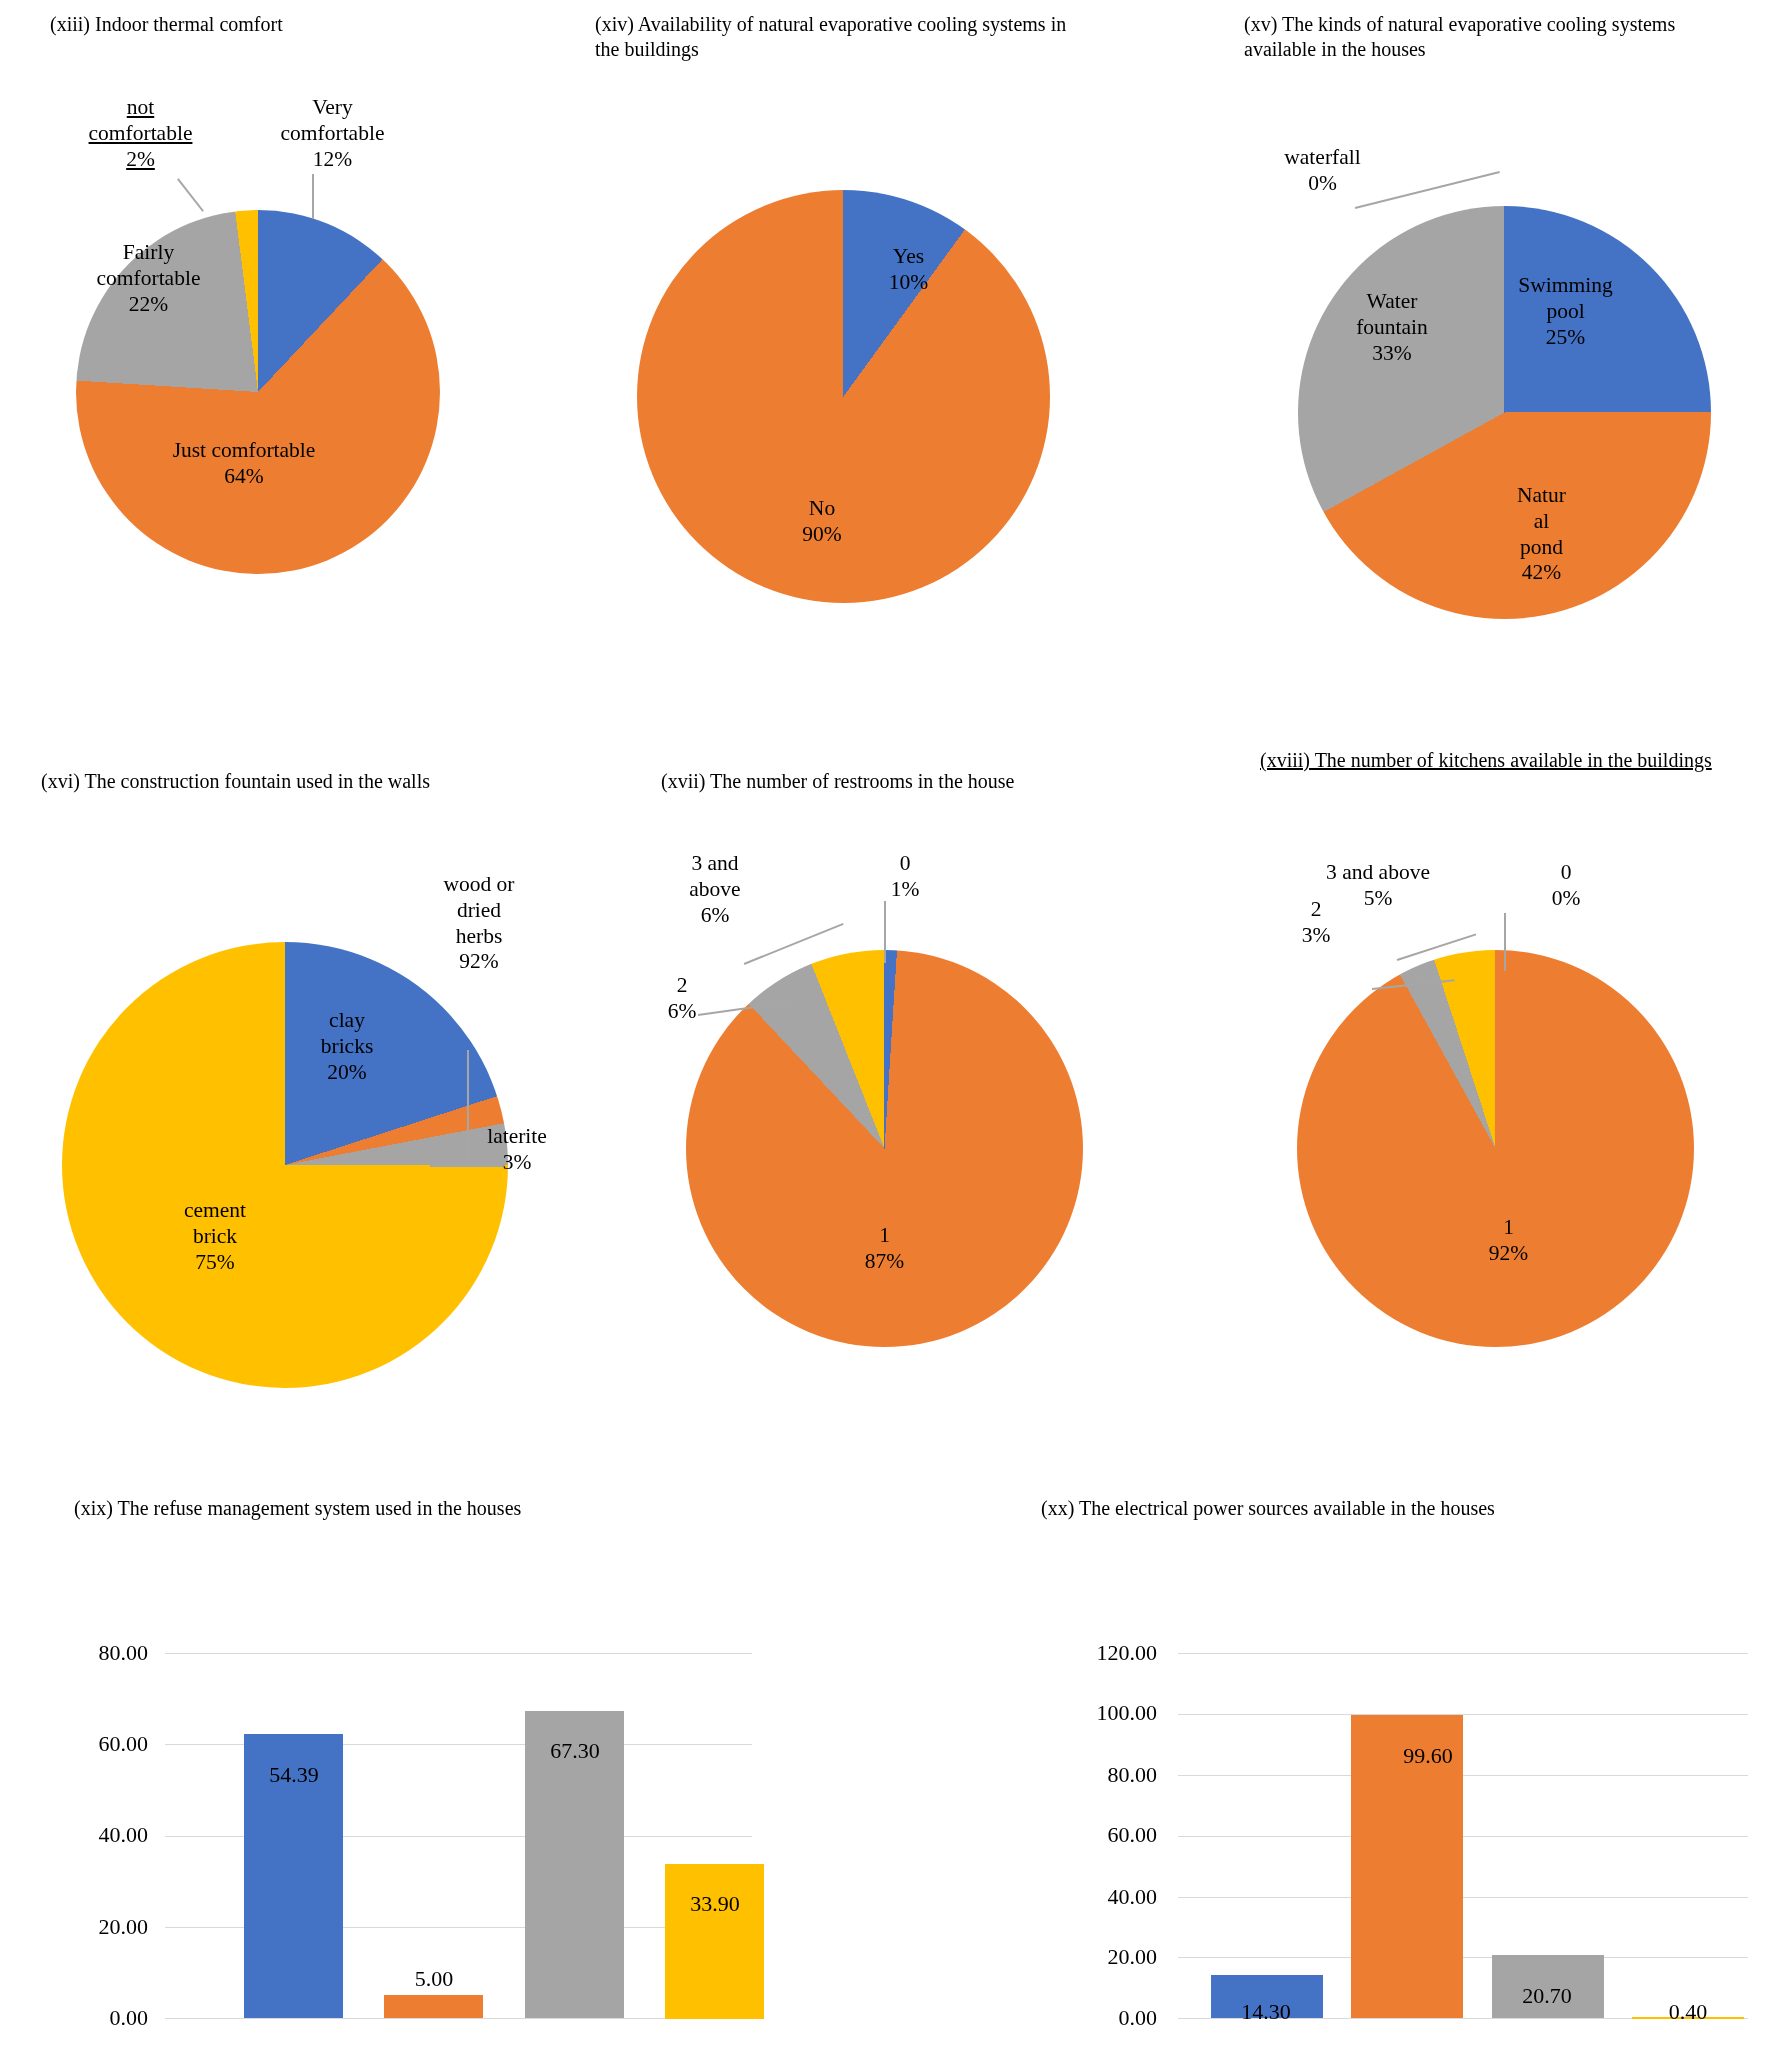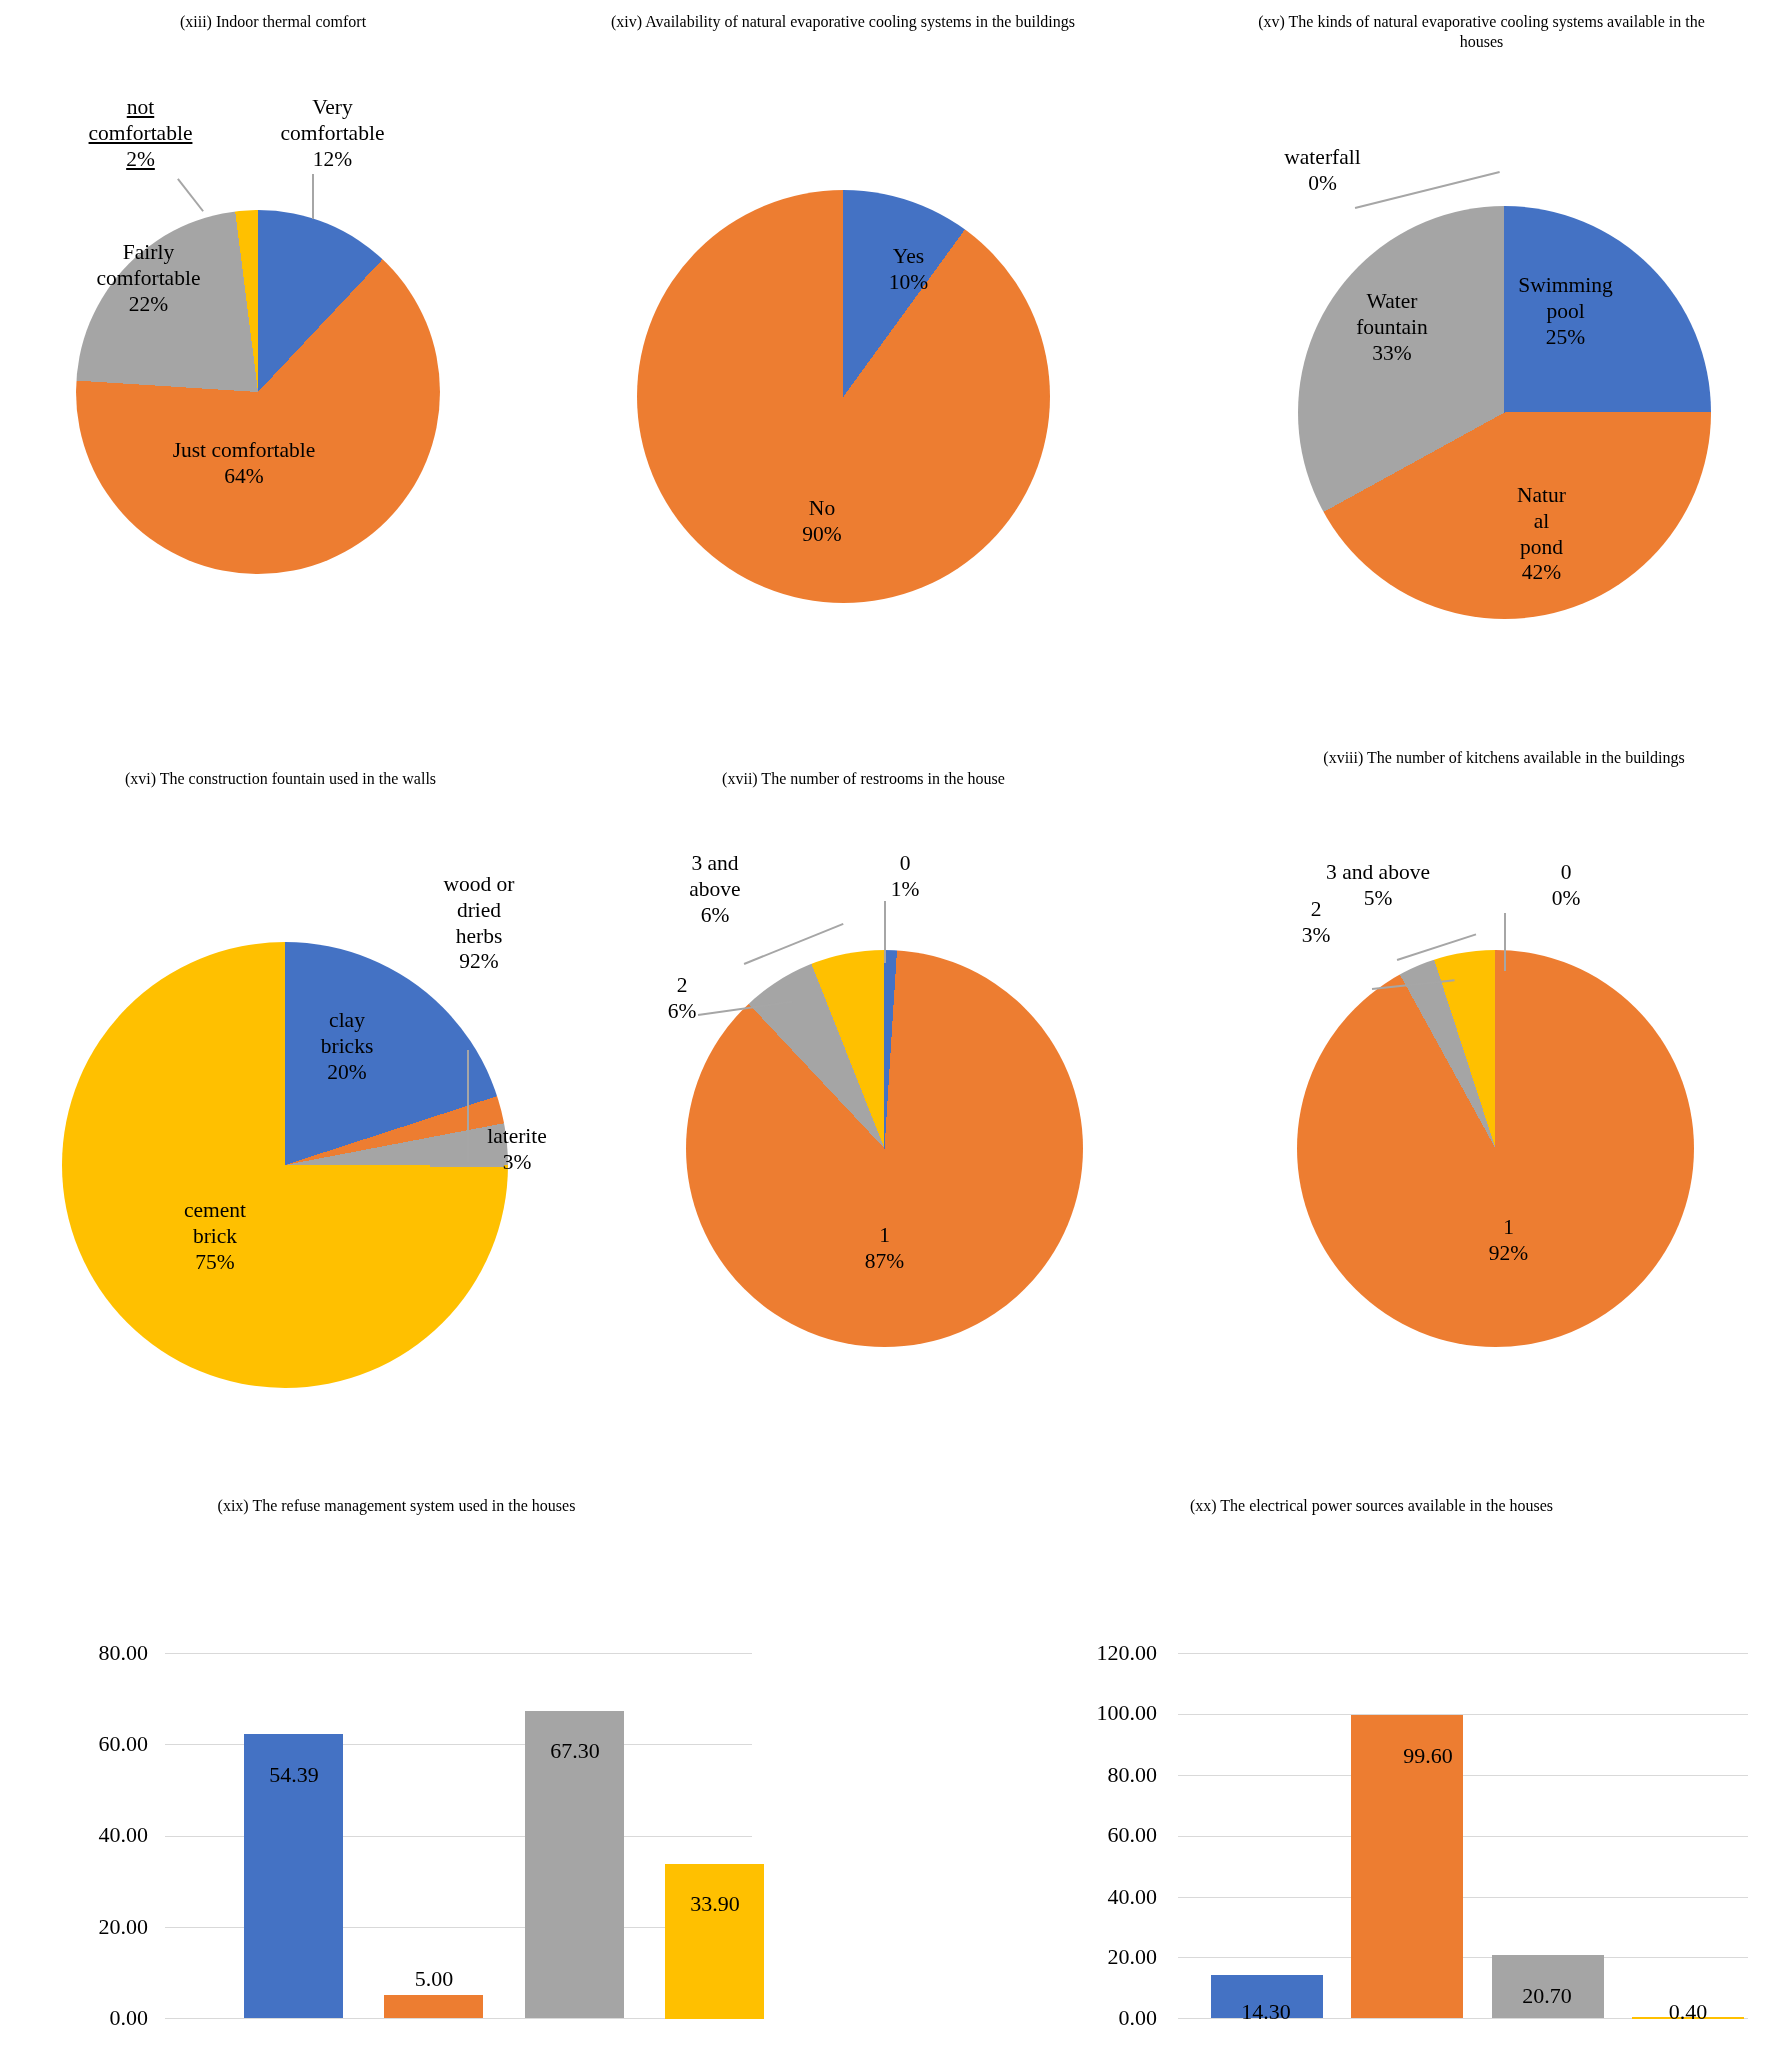--- a/index.html
+++ b/index.html
@@ -6,22 +6,22 @@
   body{
     width:1791px;
     background:#ffffff;
     font-family:"Liberation Serif", serif;
     color:#000000;
   }
   .sheet{position:relative;width:1791px;height:2295px;}
 
   
   .chart-title{
-    text-align:center;
-    font-size:16px;
+    text-align:left;
+    font-size:20px;
     line-height:1.25;
     font-family:"Liberation Serif", serif;
     color:#000;
   }
   .pie-wrap{position:relative;}
   .pie{
     position:absolute;
     border-radius:50%;
   }
   .lbl{
@@ -191,21 +191,21 @@
 6%</div>
     <div class="lbl" style="left:872px;top:851px;width:66px;">0
 1%</div>
     <div class="lbl" style="left:649px;top:973px;width:66px;">2
 6%</div>
     <div class="lbl" style="left:839px;top:1223px;width:91px;">1
 87%</div>
   </div>
 
   <div>
-    <div class="chart-title" style="position:absolute;left:1260px;top:748px;width:488px;">(xviii) The number of kitchens
+    <div class="chart-title" style="position:absolute;left:1260px;top:748px;width:488px;text-decoration:underline;">(xviii) The number of kitchens
 available in the buildings</div>
 
     <div class="pie-wrap" style="position:absolute;left:1289px;top:946px;width:413px;height:413px;">
 
       <div class="pie" style="left:8.3px;top:4.1px;width:397px;height:397px;
                   background:conic-gradient(
                     #ED7D31 0deg 331.2deg,
                     #A5A5A5 331.2deg 342deg,
                     #FFC000 342deg 360deg);"></div>
     </div>

